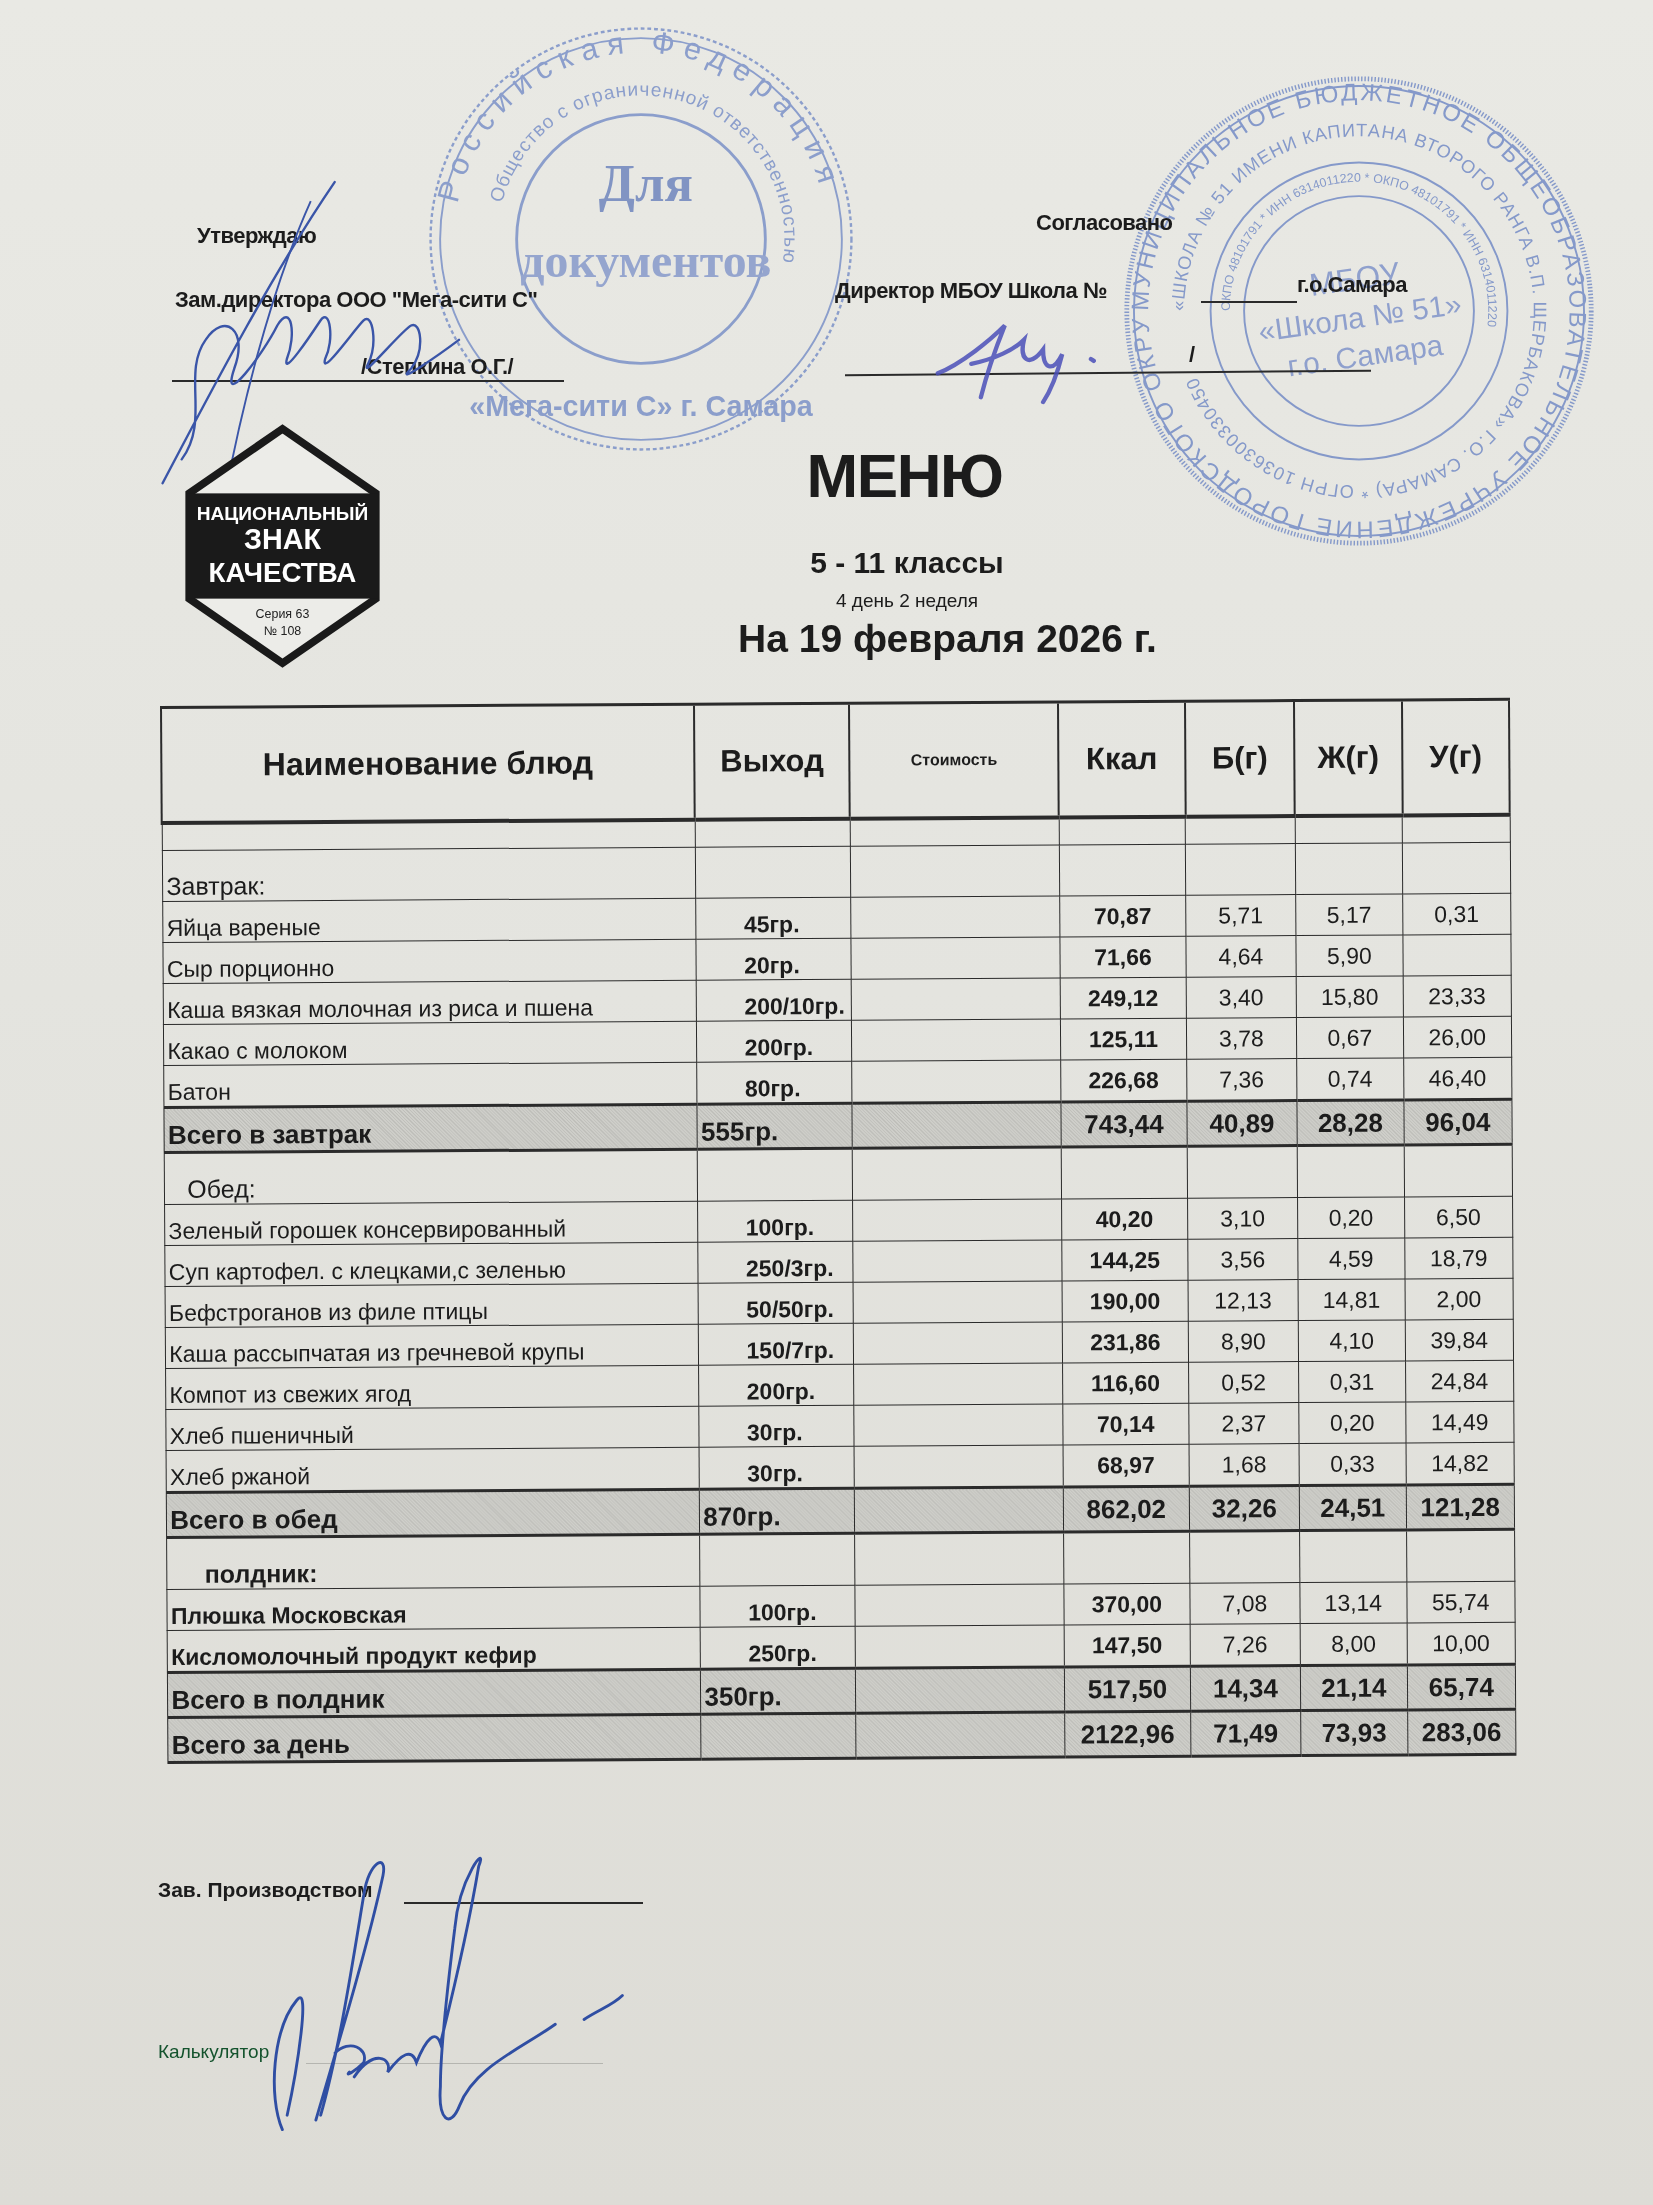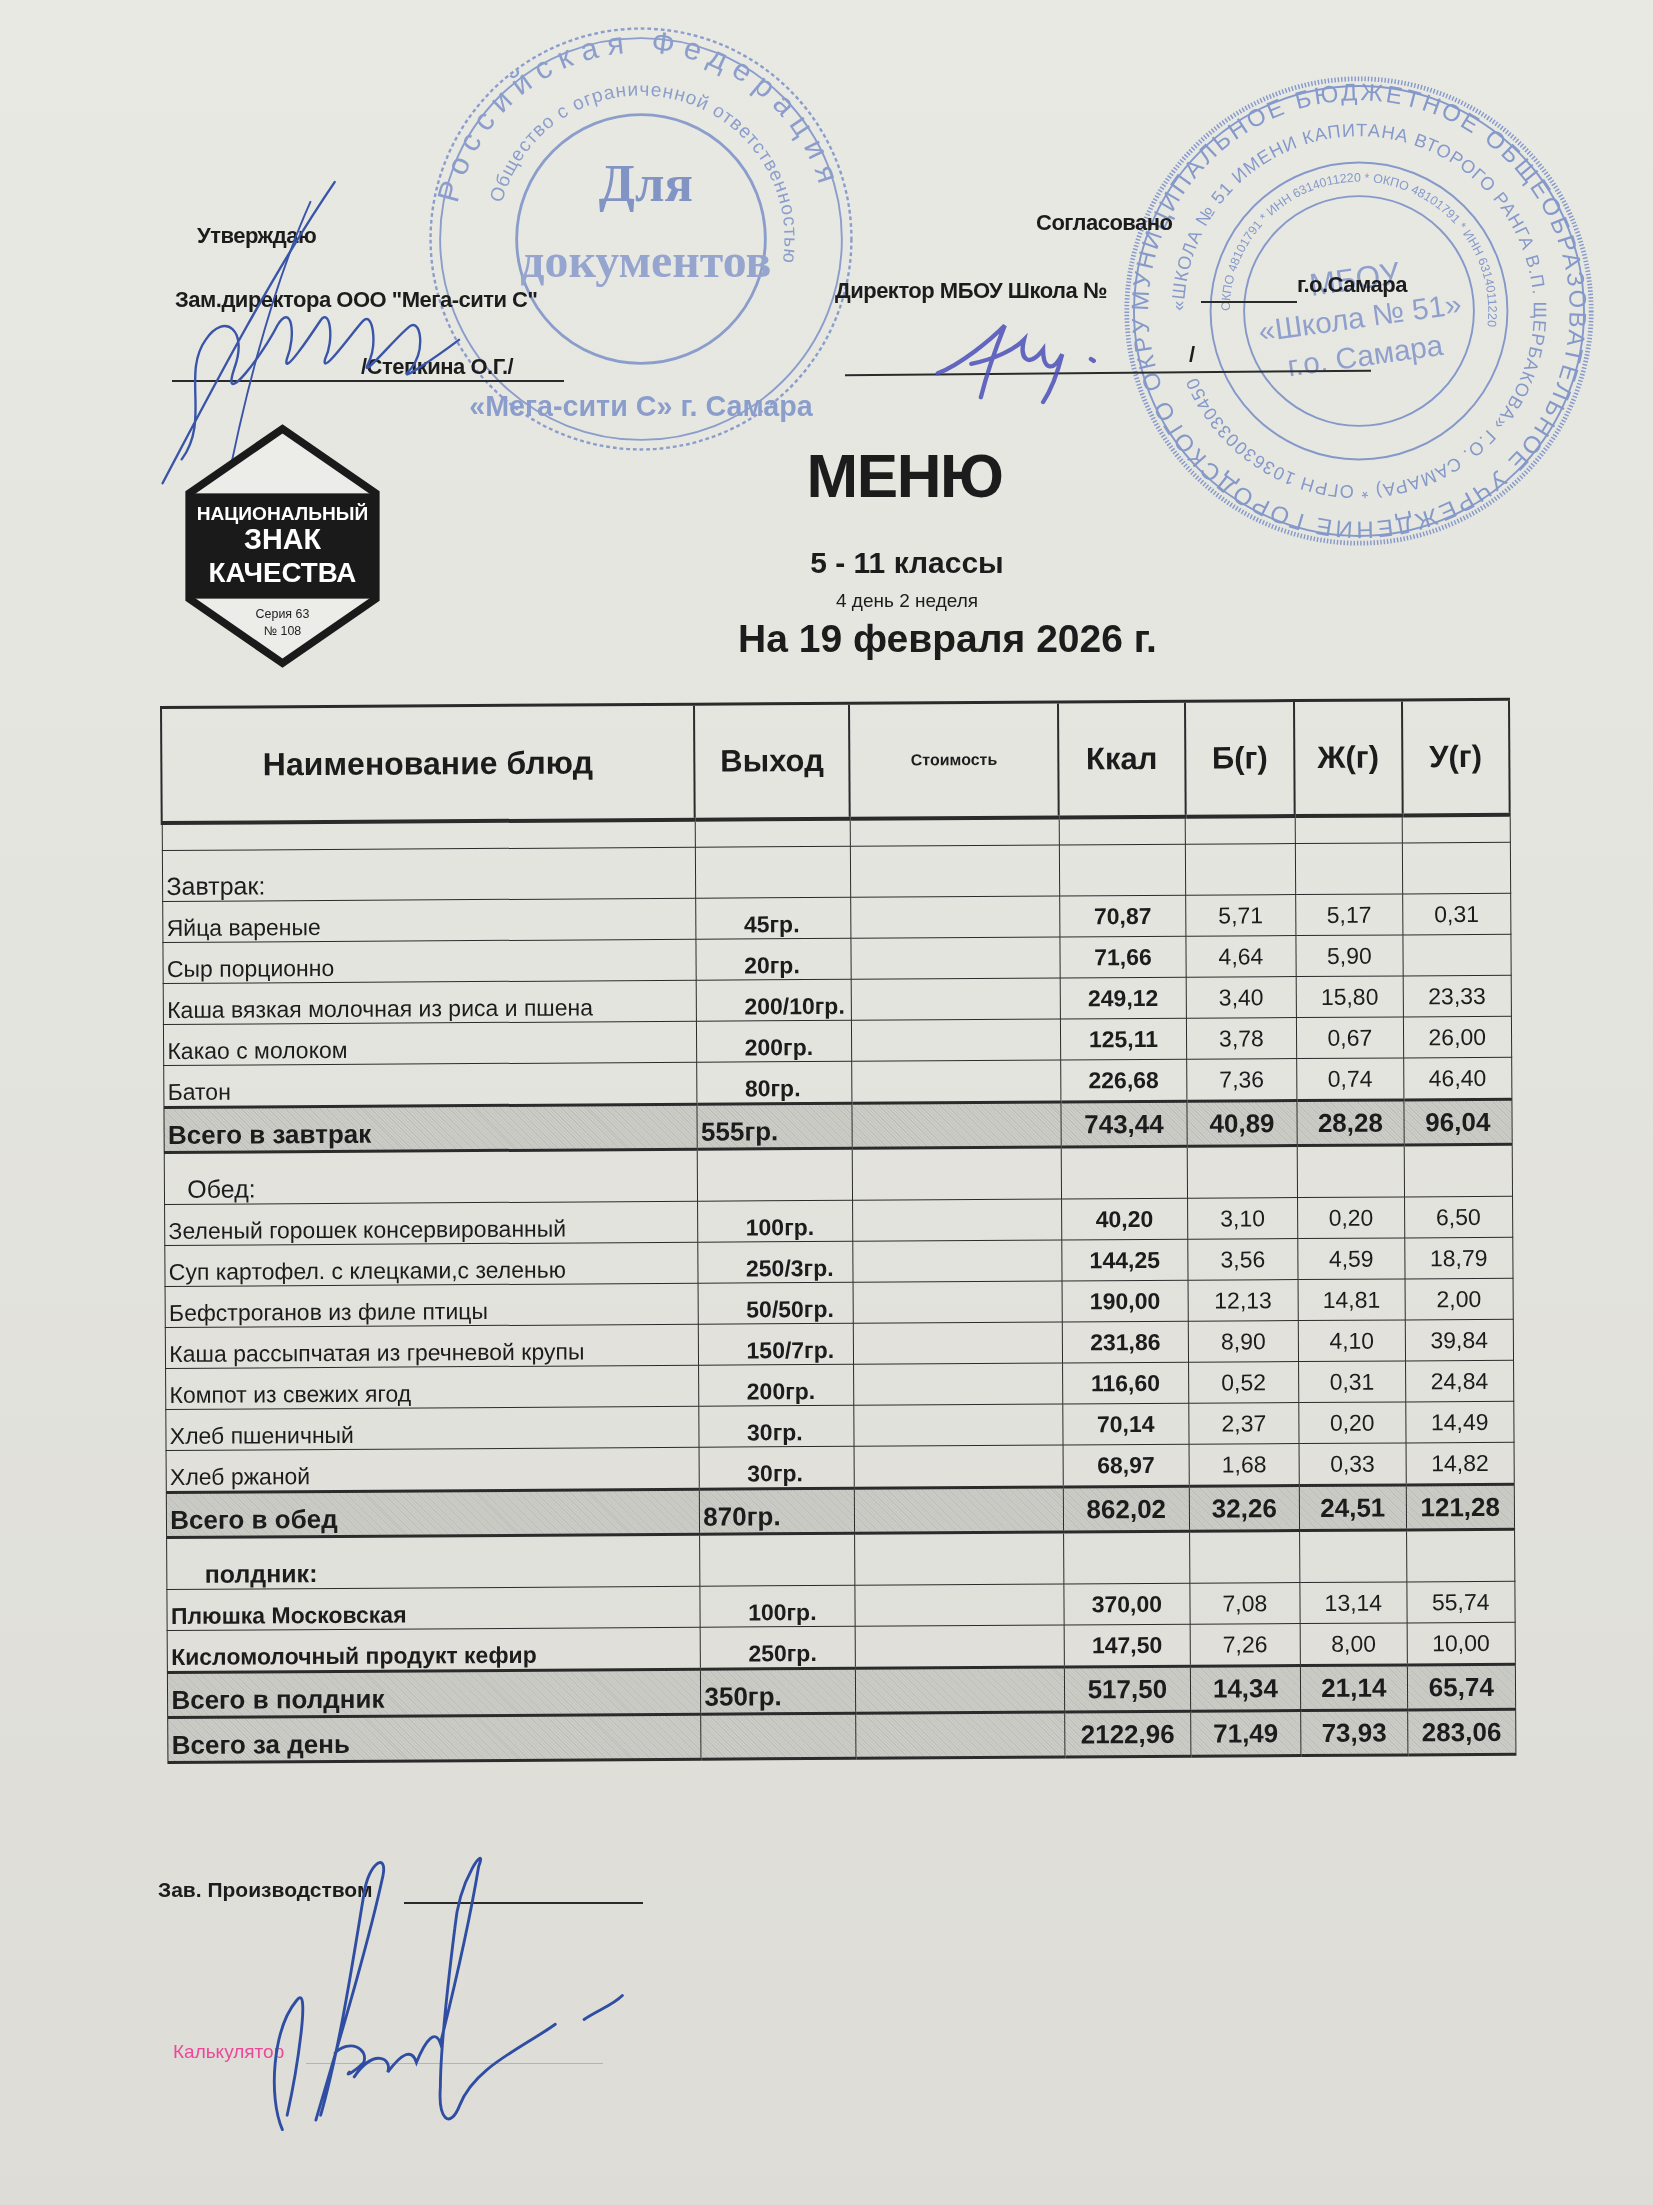--- a/index.html
+++ b/index.html
@@ -49,21 +49,21 @@
     background-image: repeating-linear-gradient(45deg, rgba(0,0,0,0.08) 0 1px, transparent 1px 2.4px);
     border-top-width:3.8px; border-bottom-width:3.8px;
   }
   .indent { padding-left:19px; display:inline-block; }
   .indent2 { padding-left:34px; display:inline-block; }
   col.c1 { width:526px; } col.c2 { width:148px; } col.c3 { width:206px; }
   col.c4 { width:125px; } col.c5 { width:108px; } col.c6 { width:106px; } col.c7 { width:106px; }
 
   
   #prod-label { left:158px; top:1878px; font-size:21px; font-weight:bold; }
-  #calc-label { left:158px; top:2041px; font-size:19px; color:#ec4899;margin-left:15px; }
+  #calc-label { left:158px; top:2041px; font-size:19px; color:#14532d; }
 </style>
 </head>
 <body>
 
 <div class="stamp" style="left:421px;top:19px;width:440px;height:440px;opacity:0.75;">
   <svg viewBox="0 0 920 920">
     <defs>
       <path id="ls-outer" d="M 460,460 m -390,0 a 390,390 0 1,1 780,0 a 390,390 0 1,1 -780,0"></path>
       <path id="ls-inner" d="M 460,460 m -300,0 a 300,300 0 1,1 600,0 a 300,300 0 1,1 -600,0"></path>
     </defs>

